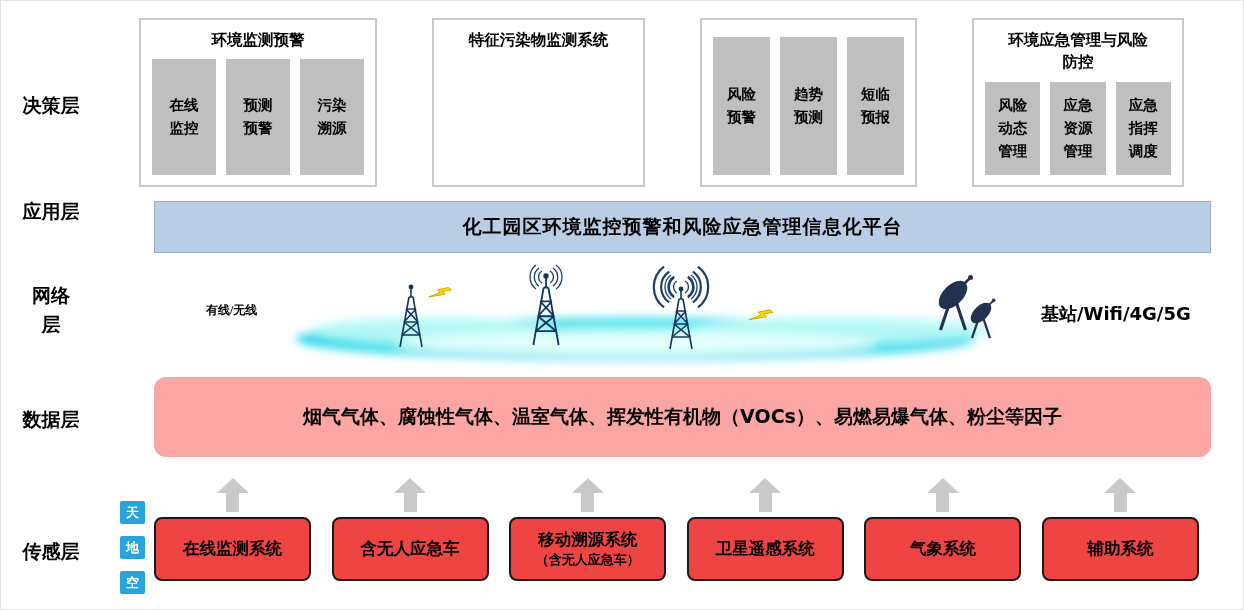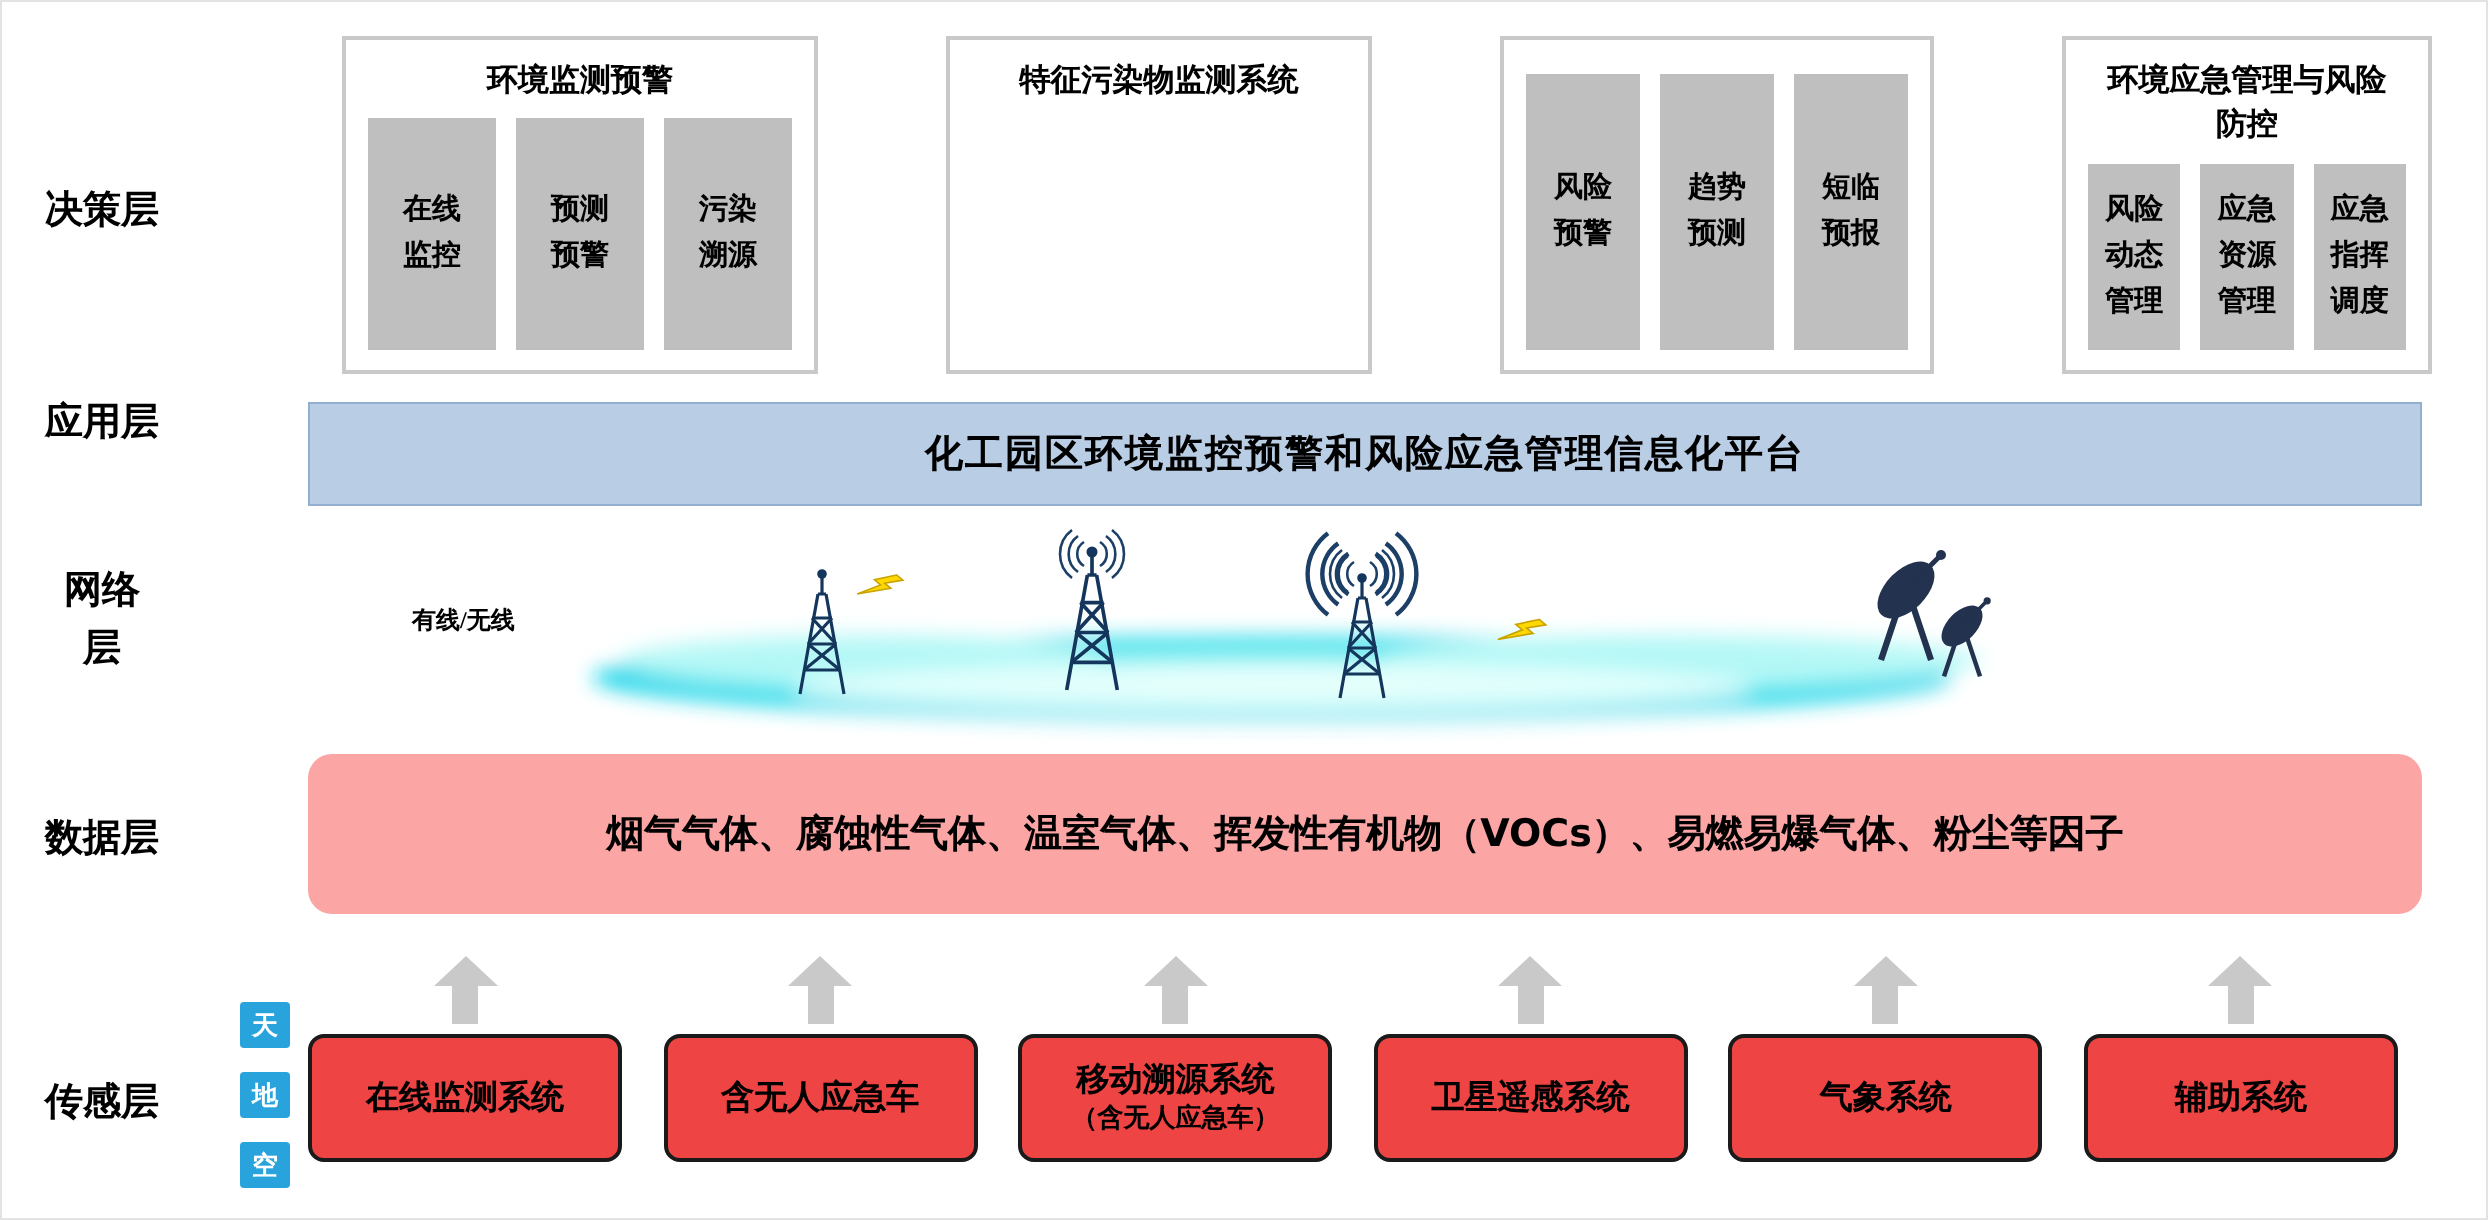--- a/index.html
+++ b/index.html
@@ -14,25 +14,25 @@
   
   .layer-label{position:absolute;left:12px;width:76px;text-align:center;
     font-size:19px;font-weight:bold;white-space:pre-line;line-height:1.55;}
   .lbl-decision{top:90px;}
   .lbl-application{top:196px;}
   .lbl-network{top:280px;}
   .lbl-data{top:404px;}
   .lbl-sensing{top:536px;}
 
   
-  .decision-row{position:absolute;left:170px;top:17px;width:1045px;height:169px;
+  .decision-row{position:absolute;left:138px;top:17px;width:1045px;height:169px;
     display:flex;justify-content:space-between;}
   .group{border:2px solid #c9c9c9;background:#fff;box-sizing:border-box;
     display:flex;flex-direction:column;padding:9px 11px 10px;}
-  .g1{width:238px}.g2{width:213px}.g3{width:217px}.g4{width:185px}
+  .g1{width:238px}.g2{width:213px}.g3{width:217px}.g4{width:212px}
   .group-title{font-weight:bold;font-size:15.5px;text-align:center;
     line-height:1.45;white-space:pre-line;}
   .group-items{display:flex;gap:10px;flex:1;margin-top:8px;}
   .sub-box{flex:1;background:#bfbfbf;display:flex;align-items:center;justify-content:center;
     text-align:center;font-size:14.5px;font-weight:bold;line-height:1.6;white-space:pre-line;}
 
   
   .app-banner{position:absolute;left:153px;top:200px;width:1057px;height:52px;
     background:#b9cde4;border:1px solid #93afd0;box-sizing:border-box;
     display:flex;align-items:center;justify-content:center;
@@ -126,20 +126,21 @@
 指挥
 调度</div>
       </div>
     </div>
 
   </div>
 
   <div class="app-banner">化工园区环境监控预警和风险应急管理信息化平台</div>
 
   <div class="net-left">有线/无线</div>
+  <div class="net-right">基站/Wifi/4G/5G</div>
 
   <svg class="net-art" width="720" height="124" viewBox="0 0 720 124">
     <defs>
       <filter id="blur1" x="-20%" y="-60%" width="140%" height="220%">
           <feGaussianBlur stdDeviation="5"></feGaussianBlur>
         </filter>
       <radialGradient id="cg" cx="50%" cy="50%" r="55%">
         <stop offset="0%" stop-color="#f2fffe"></stop>
         <stop offset="55%" stop-color="#6ceef0"></stop>
         <stop offset="100%" stop-color="#00cfe8"></stop>

